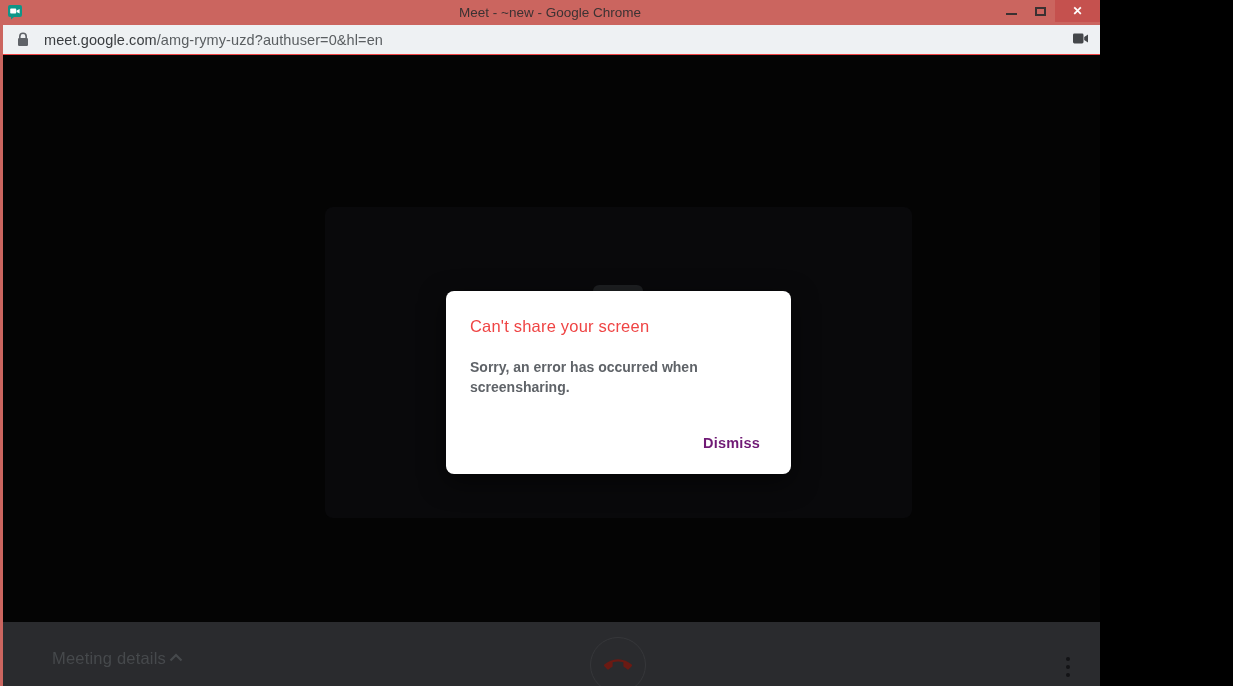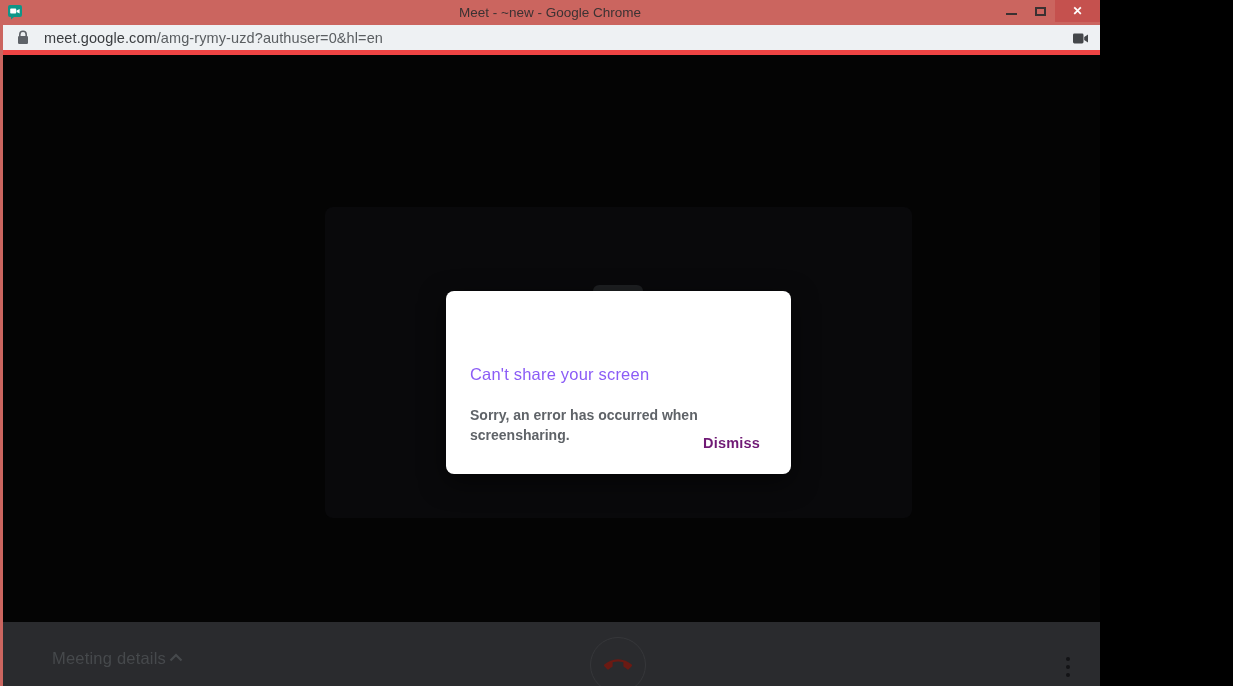--- a/index.html
+++ b/index.html
@@ -12,21 +12,21 @@
   .favicon { position:absolute; left:7px; top:4px; width:16px; height:16px; }
   .win-title { position:absolute; left:0; right:0; top:0; height:25px;
                text-align:center; line-height:25px; font-size:13.5px; color:#3b3233; }
   .win-controls { position:absolute; right:0; top:0; height:25px; display:flex; align-items:flex-start; }
   .wbtn { width:29px; height:22px; display:flex; align-items:center; justify-content:center; cursor:pointer; }
   .wbtn.close { width:45px; background:#c5514e; color:#fff; font-size:12px; font-weight:bold; }
   .glyph-min { width:11px; height:2px; background:#3a3132; margin-top:6px; }
   .glyph-max { width:11px; height:9px; border:2px solid #3a3132; }
 
   
-  .urlbar { position:relative; height:30px; background:#eef1f3; border-bottom:5px solid #ef4444;
+  .urlbar { position:relative; height:30px; background:#eef1f3; border-bottom:1px solid #ef4444;
             display:flex; align-items:center; }
   .lock { margin-left:17px; display:flex; }
   .url { margin-left:15px; font-size:14.5px; letter-spacing:0.1px; }
   .url .domain { color:#3a3d40; }
   .url .path   { color:#5a5e61; }
   .cam-in-use { position:absolute; right:11px; top:7px; display:flex; }
 
   
   .content { position:relative; height:631px; background:#040404; overflow:hidden; }
   .stage-rect { position:absolute; left:325px; top:152px; width:587px; height:311px;
@@ -46,21 +46,21 @@
   .kebab { position:absolute; right:26px; top:31px; display:flex; flex-direction:column;
            gap:4px; padding:4px; cursor:pointer; }
   .kebab i { width:4px; height:4px; border-radius:50%; background:#131416; }
 
   
   .dialog-tab { position:absolute; left:593px; top:230px; width:50px; height:14px;
                 background:#1e2022; border-radius:6px 6px 0 0; }
   .dialog { position:absolute; left:446px; top:236px; width:345px; height:183px;
             background:#ffffff; border-radius:8px; padding:26px 24px 18px 24px;
             box-shadow:0 8px 26px rgba(0,0,0,0.55); z-index:20; }
-  .dialog h1 { font-size:16.5px; font-weight:normal; color:#8b5cf6; letter-spacing:0.2px;margin-top:48px; }
+  .dialog h1 { font-size:16.5px; font-weight:normal; color:#ef4444; letter-spacing:0.2px; }
   .dialog p  { margin-top:21px; font-size:14px; color:#5f6368; line-height:20px; max-width:240px;font-weight:bold; }
   .dismiss { position:absolute; right:31px; bottom:23px; font-size:14.5px; font-weight:bold;
              color:#701a75; letter-spacing:0.2px; cursor:pointer; background:none; border:none; }
 </style>
 </head>
 <body>
 
 <div class="window">
 
   <div class="titlebar">

